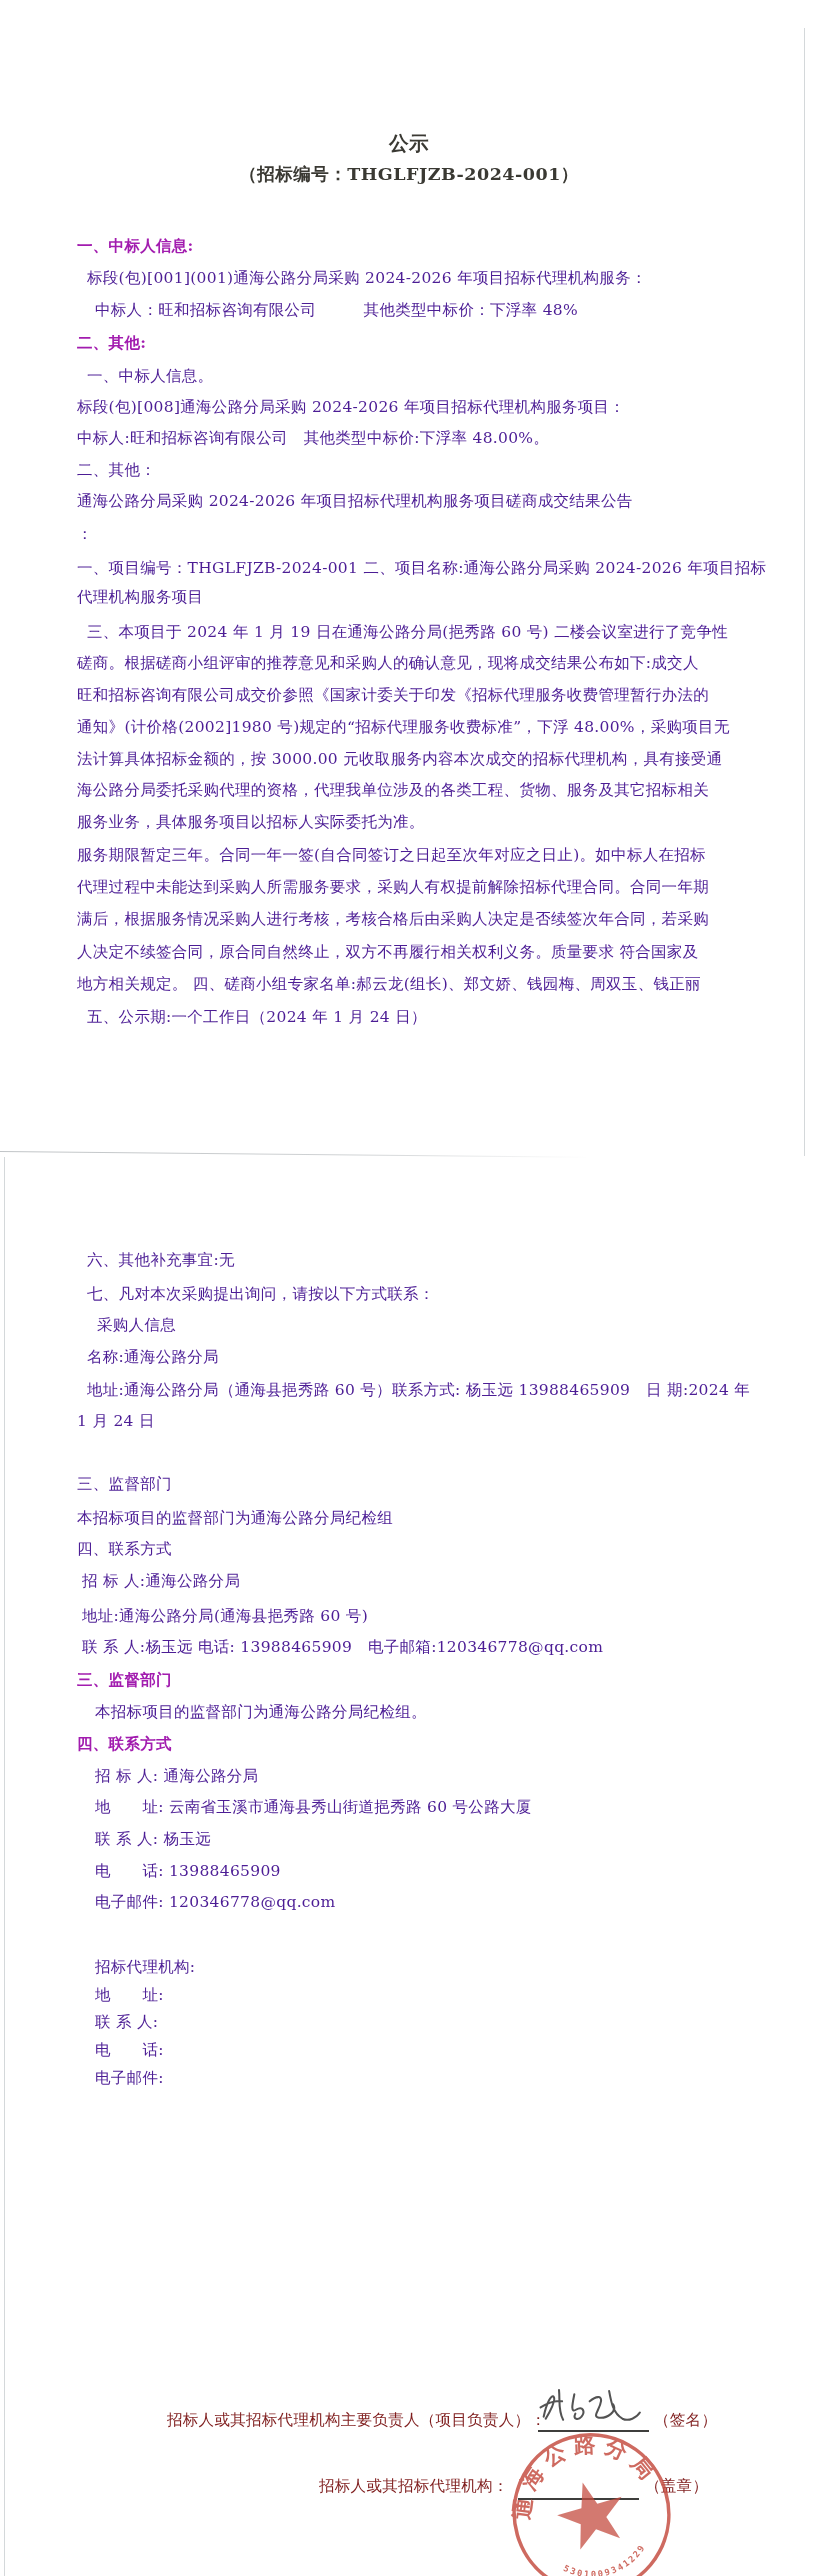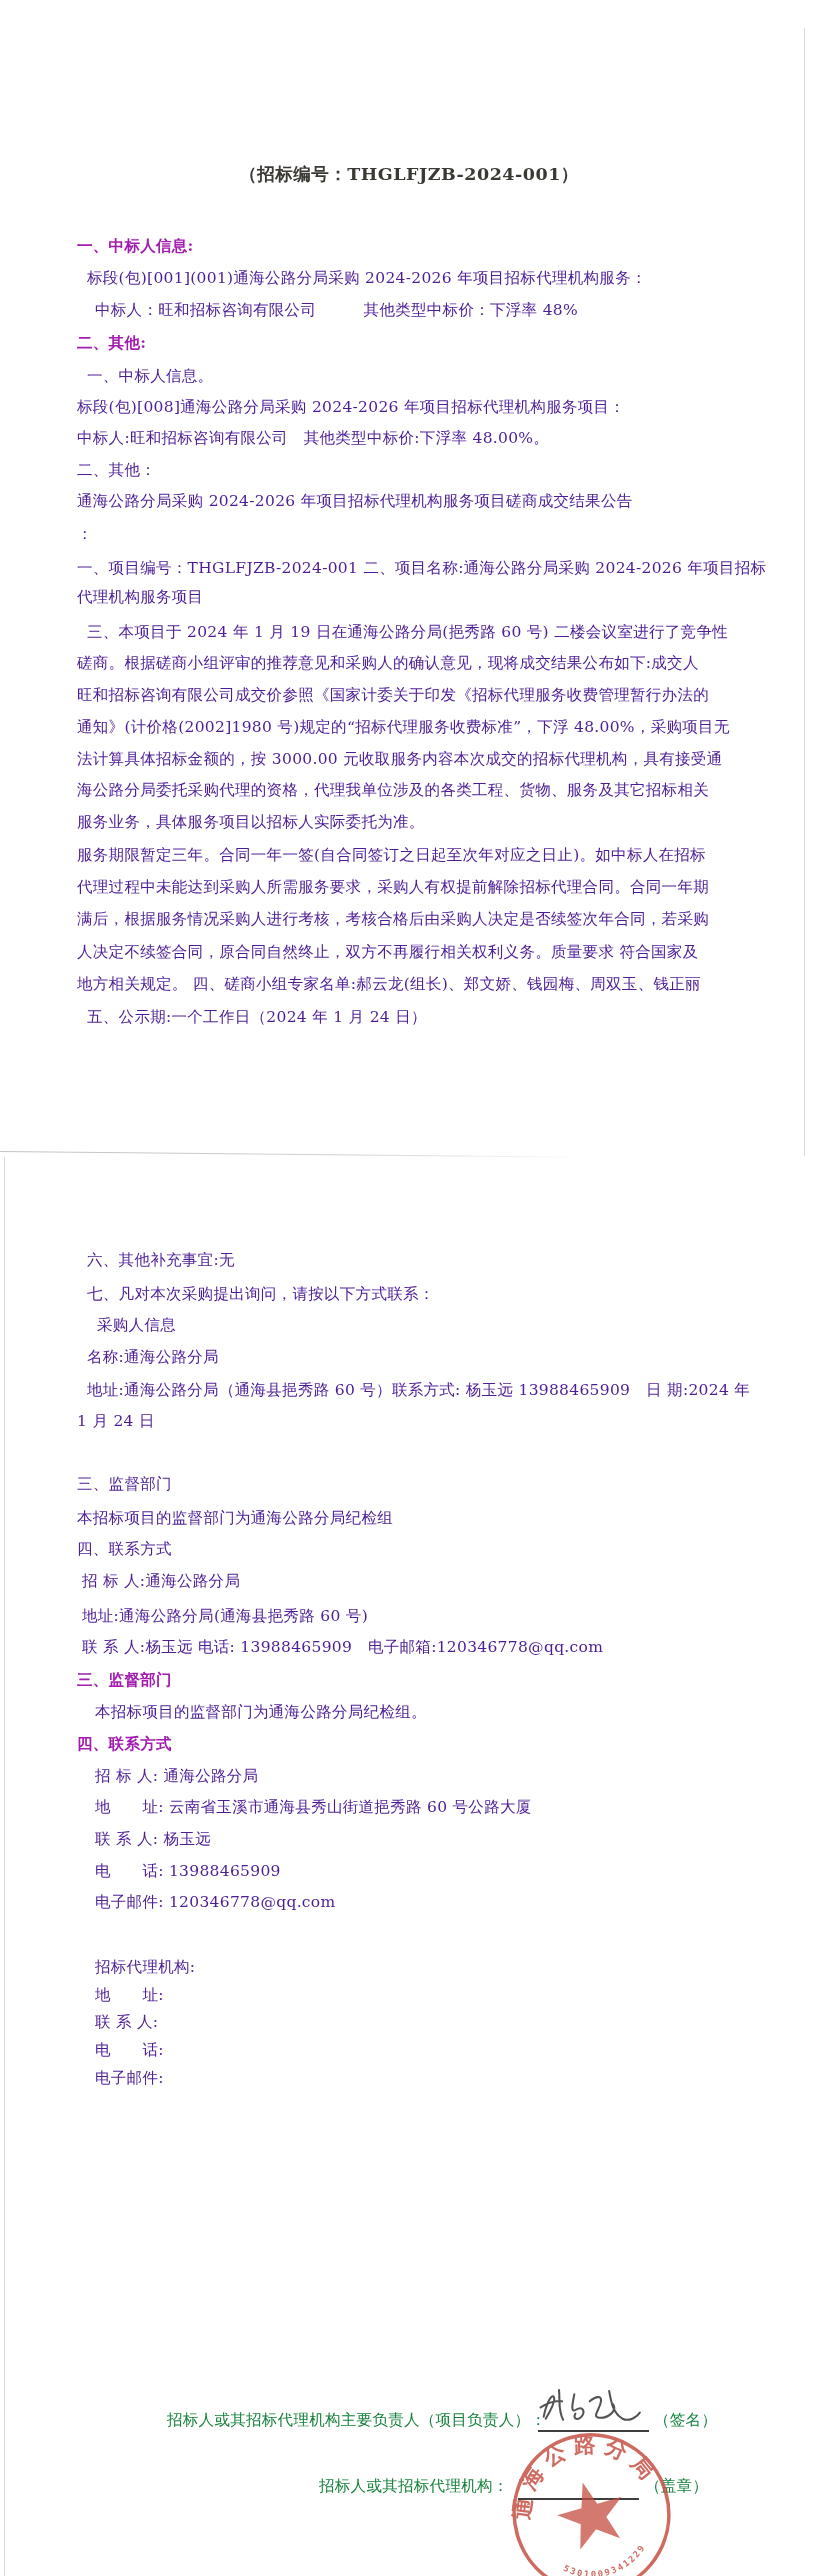--- a/index.html
+++ b/index.html
@@ -14,38 +14,39 @@
     font-size:15.5px;line-height:23px;color:#4c1d95;letter-spacing:0.3px;
   }
   .line.bold{font-weight:bold;color:#a21caf;}
   .title-line{
     position:absolute;left:0;width:100%;text-align:center;
     font-weight:bold;color:#3a3933;white-space:pre;letter-spacing:0.5px;
   }
   #title-1{top:96px;font-size:19.6px;}
   #title-2{top:130px;font-size:19.6px;}
   #title-3{top:162px;font-size:17.5px;}
-  .sig-label{position:absolute;white-space:pre;font-size:15.5px;color:#15803d;letter-spacing:0.3px;}
+  .sig-label{position:absolute;white-space:pre;font-size:15.5px;color:#7f1d1d;letter-spacing:0.3px;}
   .sig-underline{position:absolute;background:#3e3e3c;height:1.5px;}
   .stamp-svg{position:absolute;left:504px;top:2425px;width:175px;height:177px;}
   .sign-svg{position:absolute;left:536px;top:2387px;width:111px;height:44px;}
   .edge-v{position:absolute;width:1px;background:#cdd1d4;opacity:.85;}
   #edge-right{left:804px;top:28px;height:1128px;}
   #edge-left{left:4.1px;top:1157px;height:2299px;}
   .seam{
     position:absolute;left:0;top:1151px;width:590px;height:1px;
     background:linear-gradient(to right,rgba(150,156,160,.6),rgba(150,156,160,.45) 60%,rgba(150,156,160,0));
     transform:rotate(.55deg);transform-origin:left top;
   }
 </style>
 </head>
 <body>
 
 <div class="page">
 
+  <div id="title-2" class="title-line">公示</div>
   <div id="title-3" class="title-line">（招标编号：THGLFJZB-2024-001）</div>
 
   <div id="doc-lines">
       <div class="line bold" style="top: 234px; left: 77px;">一、中标人信息:</div>
       <div class="line" style="top: 267px; left: 87px;">标段(包)[001](001)通海公路分局采购 2024-2026 年项目招标代理机构服务：</div>
       <div class="line" style="top: 299px; left: 95px;">中标人：旺和招标咨询有限公司　　　其他类型中标价：下浮率 48%</div>
       <div class="line bold" style="top: 331px; left: 77px;">二、其他:</div>
       <div class="line" style="top: 365px; left: 87px;">一、中标人信息。</div>
       <div class="line" style="top: 396px; left: 77px;">标段(包)[008]通海公路分局采购 2024-2026 年项目招标代理机构服务项目：</div>
       <div class="line" style="top: 427px; left: 77px;">中标人:旺和招标咨询有限公司　其他类型中标价:下浮率 48.00%。</div>

